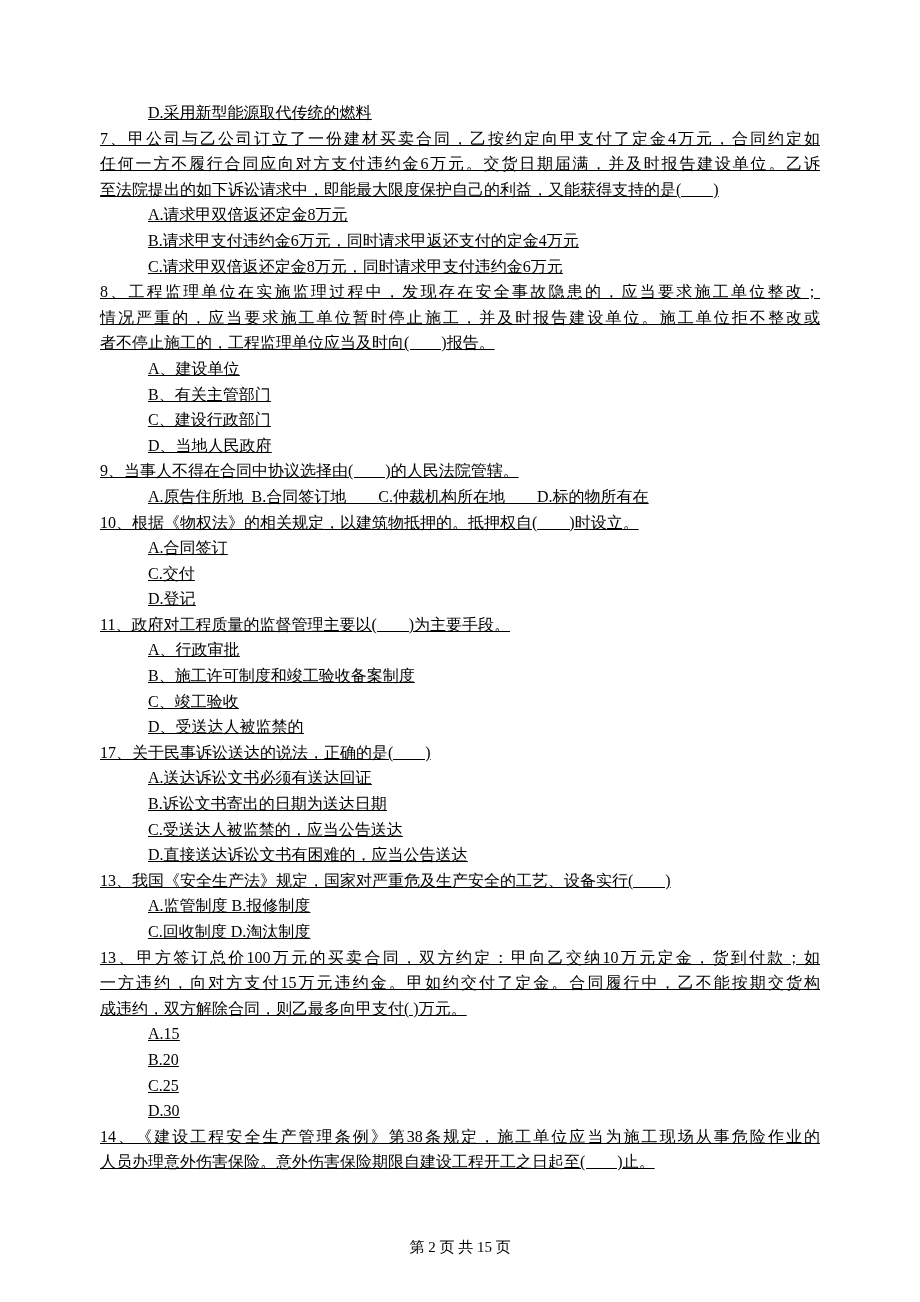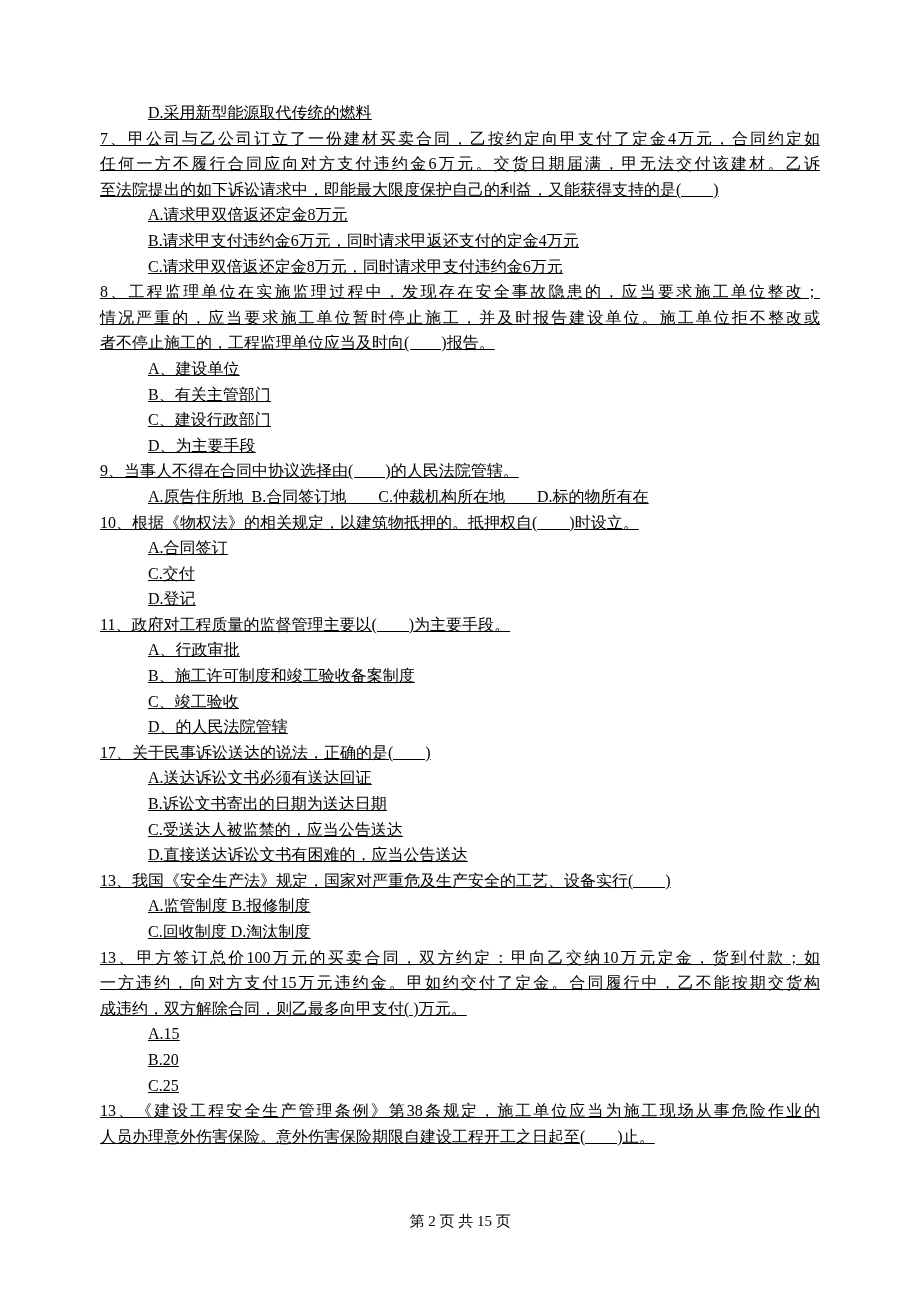--- a/index.html
+++ b/index.html
@@ -36,62 +36,63 @@
     }
   </style>
 </head>
 <body>
 
 <div class="page">
 
   <div class="line indent"><span class="u">D.采用新型能源取代传统的燃料</span></div>
 
   <div class="line just"><span class="u">7、甲公司与乙公司订立了一份建材买卖合同，乙按约定向甲支付了定金4万元，合同约定如</span></div>
-  <div class="line just"><span class="u">任何一方不履行合同应向对方支付违约金6万元。交货日期届满，甲无法交付该建材。乙诉</span></div>
+  <div class="line just"><span class="u">任何一方不履行合同应向对方支付违约金6万元。交货日期届满，并及时报告建设单位。乙诉</span></div>
   <div class="line"><span class="u">至法院提出的如下诉讼请求中，即能最大限度保护自己的利益，又能获得支持的是(　　)</span></div>
   <div class="line indent"><span class="u">A.请求甲双倍返还定金8万元</span></div>
   <div class="line indent"><span class="u">B.请求甲支付违约金6万元，同时请求甲返还支付的定金4万元</span></div>
   <div class="line indent"><span class="u">C.请求甲双倍返还定金8万元，同时请求甲支付违约金6万元</span></div>
 
   <div class="line just"><span class="u">8、工程监理单位在实施监理过程中，发现存在安全事故隐患的，应当要求施工单位整改；</span></div>
   <div class="line just"><span class="u">情况严重的，应当要求施工单位暂时停止施工，并及时报告建设单位。施工单位拒不整改或</span></div>
   <div class="line"><span class="u">者不停止施工的，工程监理单位应当及时向(　　)报告。</span></div>
   <div class="line indent"><span class="u">A、建设单位</span></div>
   <div class="line indent"><span class="u">B、有关主管部门</span></div>
   <div class="line indent"><span class="u">C、建设行政部门</span></div>
-  <div class="line indent"><span class="u">D、为主要手段</span></div>
+  <div class="line indent"><span class="u">D、当地人民政府</span></div>
 
   <div class="line"><span class="u">9、当事人不得在合同中协议选择由(　　)的人民法院管辖。</span></div>
   <div class="line indent"><span class="u">A.原告住所地  B.合同签订地　　C.仲裁机构所在地　　D.标的物所有在</span></div>
 
   <div class="line"><span class="u">10、根据《物权法》的相关规定，以建筑物抵押的。抵押权自(　　)时设立。</span></div>
   <div class="line indent"><span class="u">A.合同签订</span></div>
   <div class="line indent"><span class="u">C.交付</span></div>
   <div class="line indent"><span class="u">D.登记</span></div>
 
   <div class="line"><span class="u">11、政府对工程质量的监督管理主要以(　　)为主要手段。</span></div>
   <div class="line indent"><span class="u">A、行政审批</span></div>
   <div class="line indent"><span class="u">B、施工许可制度和竣工验收备案制度</span></div>
   <div class="line indent"><span class="u">C、竣工验收</span></div>
-  <div class="line indent"><span class="u">D、的人民法院管辖</span></div>
+  <div class="line indent"><span class="u">D、受送达人被监禁的</span></div>
 
   <div class="line"><span class="u">17、关于民事诉讼送达的说法，正确的是(　　)</span></div>
   <div class="line indent"><span class="u">A.送达诉讼文书必须有送达回证</span></div>
   <div class="line indent"><span class="u">B.诉讼文书寄出的日期为送达日期</span></div>
   <div class="line indent"><span class="u">C.受送达人被监禁的，应当公告送达</span></div>
   <div class="line indent"><span class="u">D.直接送达诉讼文书有困难的，应当公告送达</span></div>
 
   <div class="line"><span class="u">13、我国《安全生产法》规定，国家对严重危及生产安全的工艺、设备实行(　　)</span></div>
   <div class="line indent"><span class="u">A.监管制度 B.报修制度</span></div>
   <div class="line indent"><span class="u">C.回收制度 D.淘汰制度</span></div>
 
   <div class="line just"><span class="u">13、甲方签订总价100万元的买卖合同，双方约定：甲向乙交纳10万元定金，货到付款；如</span></div>
   <div class="line just"><span class="u">一方违约，向对方支付15万元违约金。甲如约交付了定金。合同履行中，乙不能按期交货构</span></div>
   <div class="line"><span class="u">成违约，双方解除合同，则乙最多向甲支付( )万元。</span></div>
   <div class="line indent"><span class="u">A.15</span></div>
   <div class="line indent"><span class="u">B.20</span></div>
   <div class="line indent"><span class="u">C.25</span></div>
+  <div class="line indent"><span class="u">D.30</span></div>
 
-  <div class="line just"><span class="u">13、《建设工程安全生产管理条例》第38条规定，施工单位应当为施工现场从事危险作业的</span></div>
+  <div class="line just"><span class="u">14、《建设工程安全生产管理条例》第38条规定，施工单位应当为施工现场从事危险作业的</span></div>
   <div class="line"><span class="u">人员办理意外伤害保险。意外伤害保险期限自建设工程开工之日起至(　　)止。</span></div>
 
   <div class="footer">第 2 页 共 15 页</div>
 </div>
 
 </body></html>

